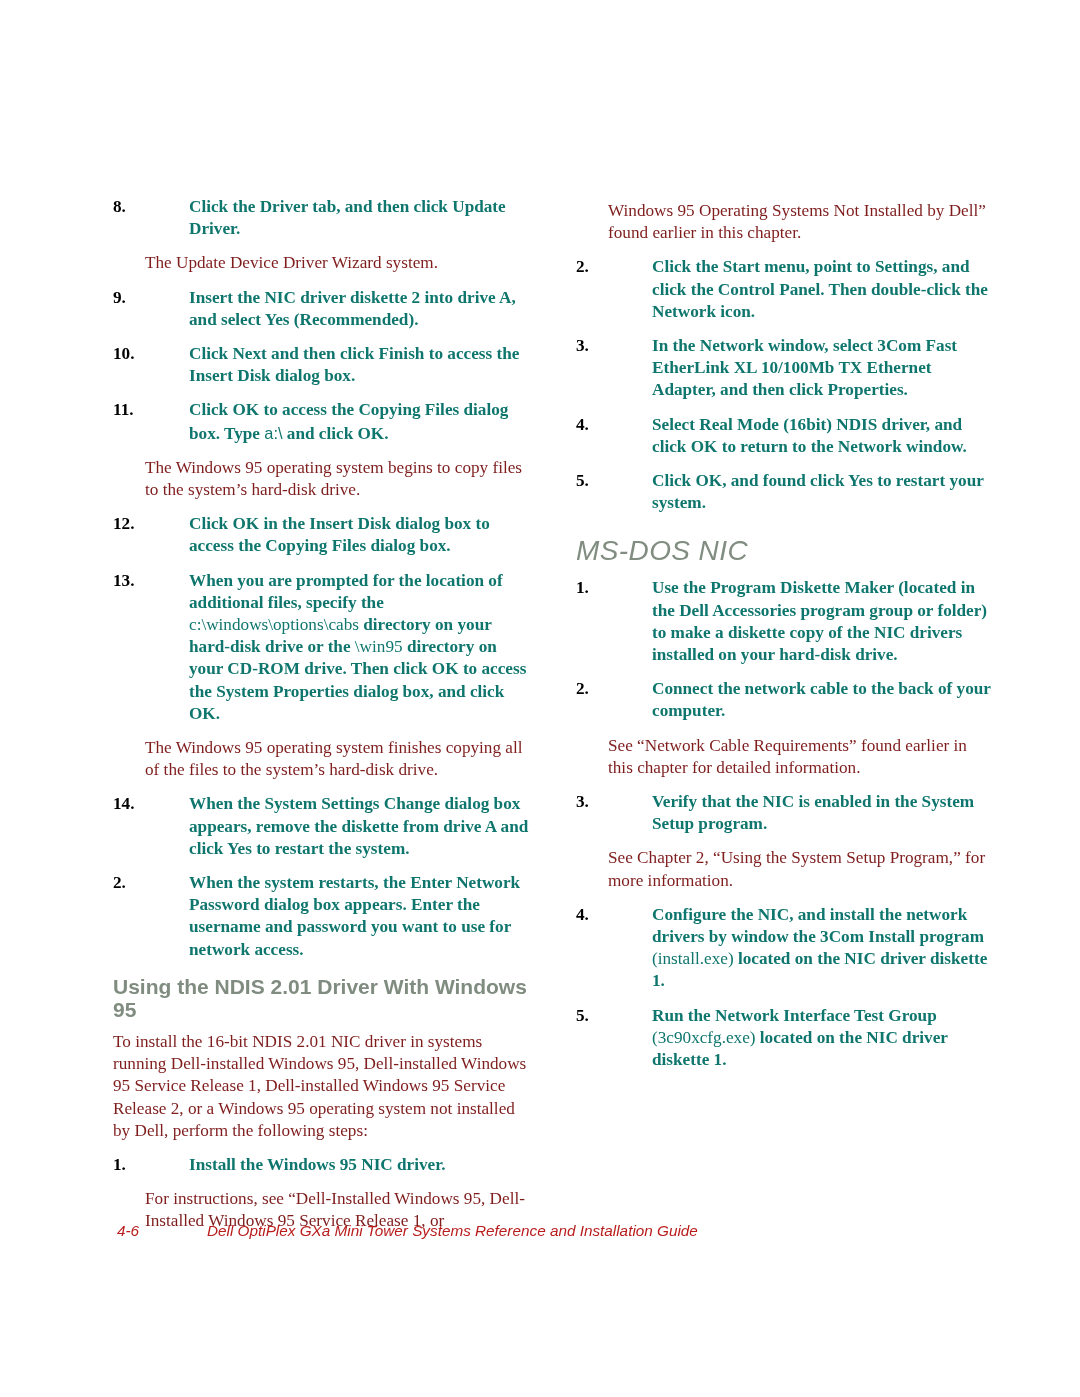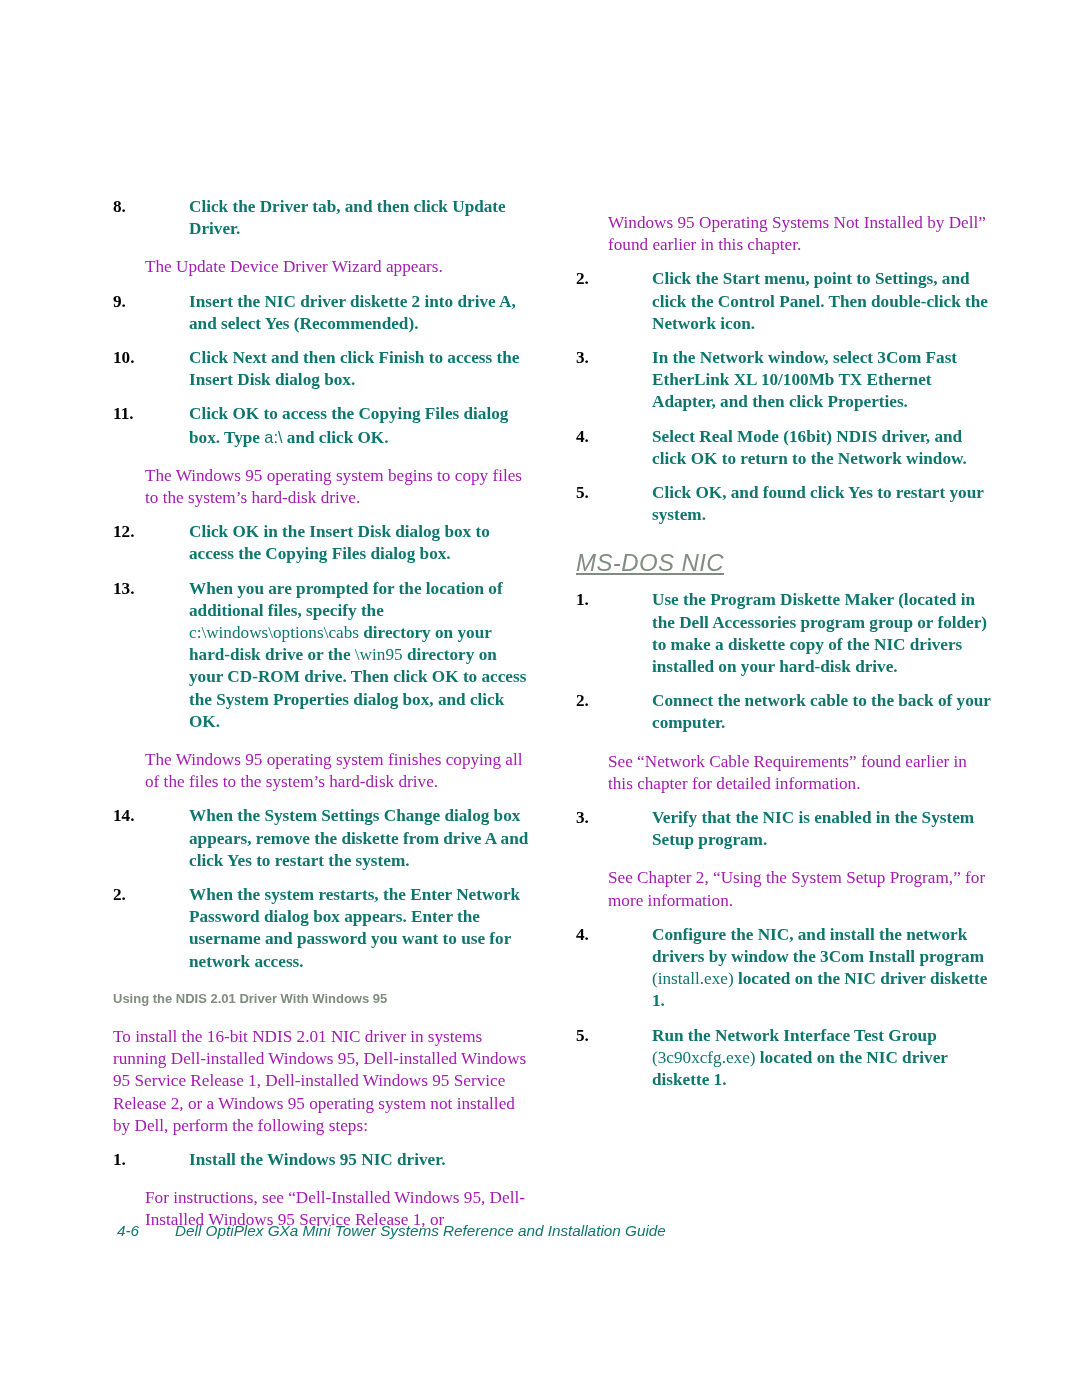--- a/index.html
+++ b/index.html
@@ -33,22 +33,22 @@
   }
   .col {
     width: 417px;
   }
 
   
   .para {
     font-family: "Liberation Serif", serif;
     font-size: 17.2px;
     line-height: 22.2px;
-    color: #a21caf;
-    margin: 16px 0 12px 0;
+    color: #7f1d1d;
+    margin: 4px 0 12px 0;
   }
   .para.indented {
     padding-left: 32px;
   }
 
   .step {
     display: flex;
     margin: 0 0 12px 0;
     font-family: "Liberation Serif", serif;
     font-size: 17.2px;
@@ -68,47 +68,47 @@
   }
   .step-body .reg {
     font-weight: normal;
   }
 
   
   .h1 {
     font-family: "Liberation Sans", sans-serif;
     font-style: italic;
     font-weight: normal;
-    font-size: 24px;
+    font-size: 28px;
     letter-spacing: 0.4px;
     color: #808d80;
     margin: 22px 0 11px 0;
     line-height: 30px;
-    text-decoration: underline;
   }
   .h2 {
     font-family: "Liberation Sans", sans-serif;
     font-weight: bold;
-    font-size: 13px;
+    font-size: 21px;
     color: #7f8c7f;
     margin: 14px 0 10px 0;
     line-height: 23px;
   }
 
   
   .footer {
     position: absolute;
     left: 117px;
     top: 1222px;
     width: 860px;
     font-family: "Liberation Sans", sans-serif;
     font-style: italic;
     font-size: 15.3px;
-    color: #0f766e;
+    color: #b91c1c;
     display: flex;
+    gap: 32px;
   }
   .footer-page {
     width: 58px;
     flex: 0 0 58px;
   }
   .footer-title {
     flex: 1 1 auto;
   }
 
   .mono-ish {
@@ -121,21 +121,21 @@
 <body>
 
 <div class="page">
 
   <div class="columns">
     <div class="col" id="col-left">
         <div class="step">
           <div class="step-num">8.</div>
           <div class="step-body"><span>Click the Driver tab, and then click Update Driver.</span></div>
         </div>
-        <p class="para indented">The Update Device Driver Wizard appears.</p>
+        <p class="para indented">The Update Device Driver Wizard system.</p>
         <div class="step">
           <div class="step-num">9.</div>
           <div class="step-body"><span>Insert the NIC driver diskette 2 into drive A, and select Yes (Recommended).</span></div>
         </div>
         <div class="step">
           <div class="step-num">10.</div>
           <div class="step-body"><span>Click Next and then click Finish to access the Insert Disk dialog box.</span></div>
         </div>
         <div class="step">
           <div class="step-num">11.</div>

